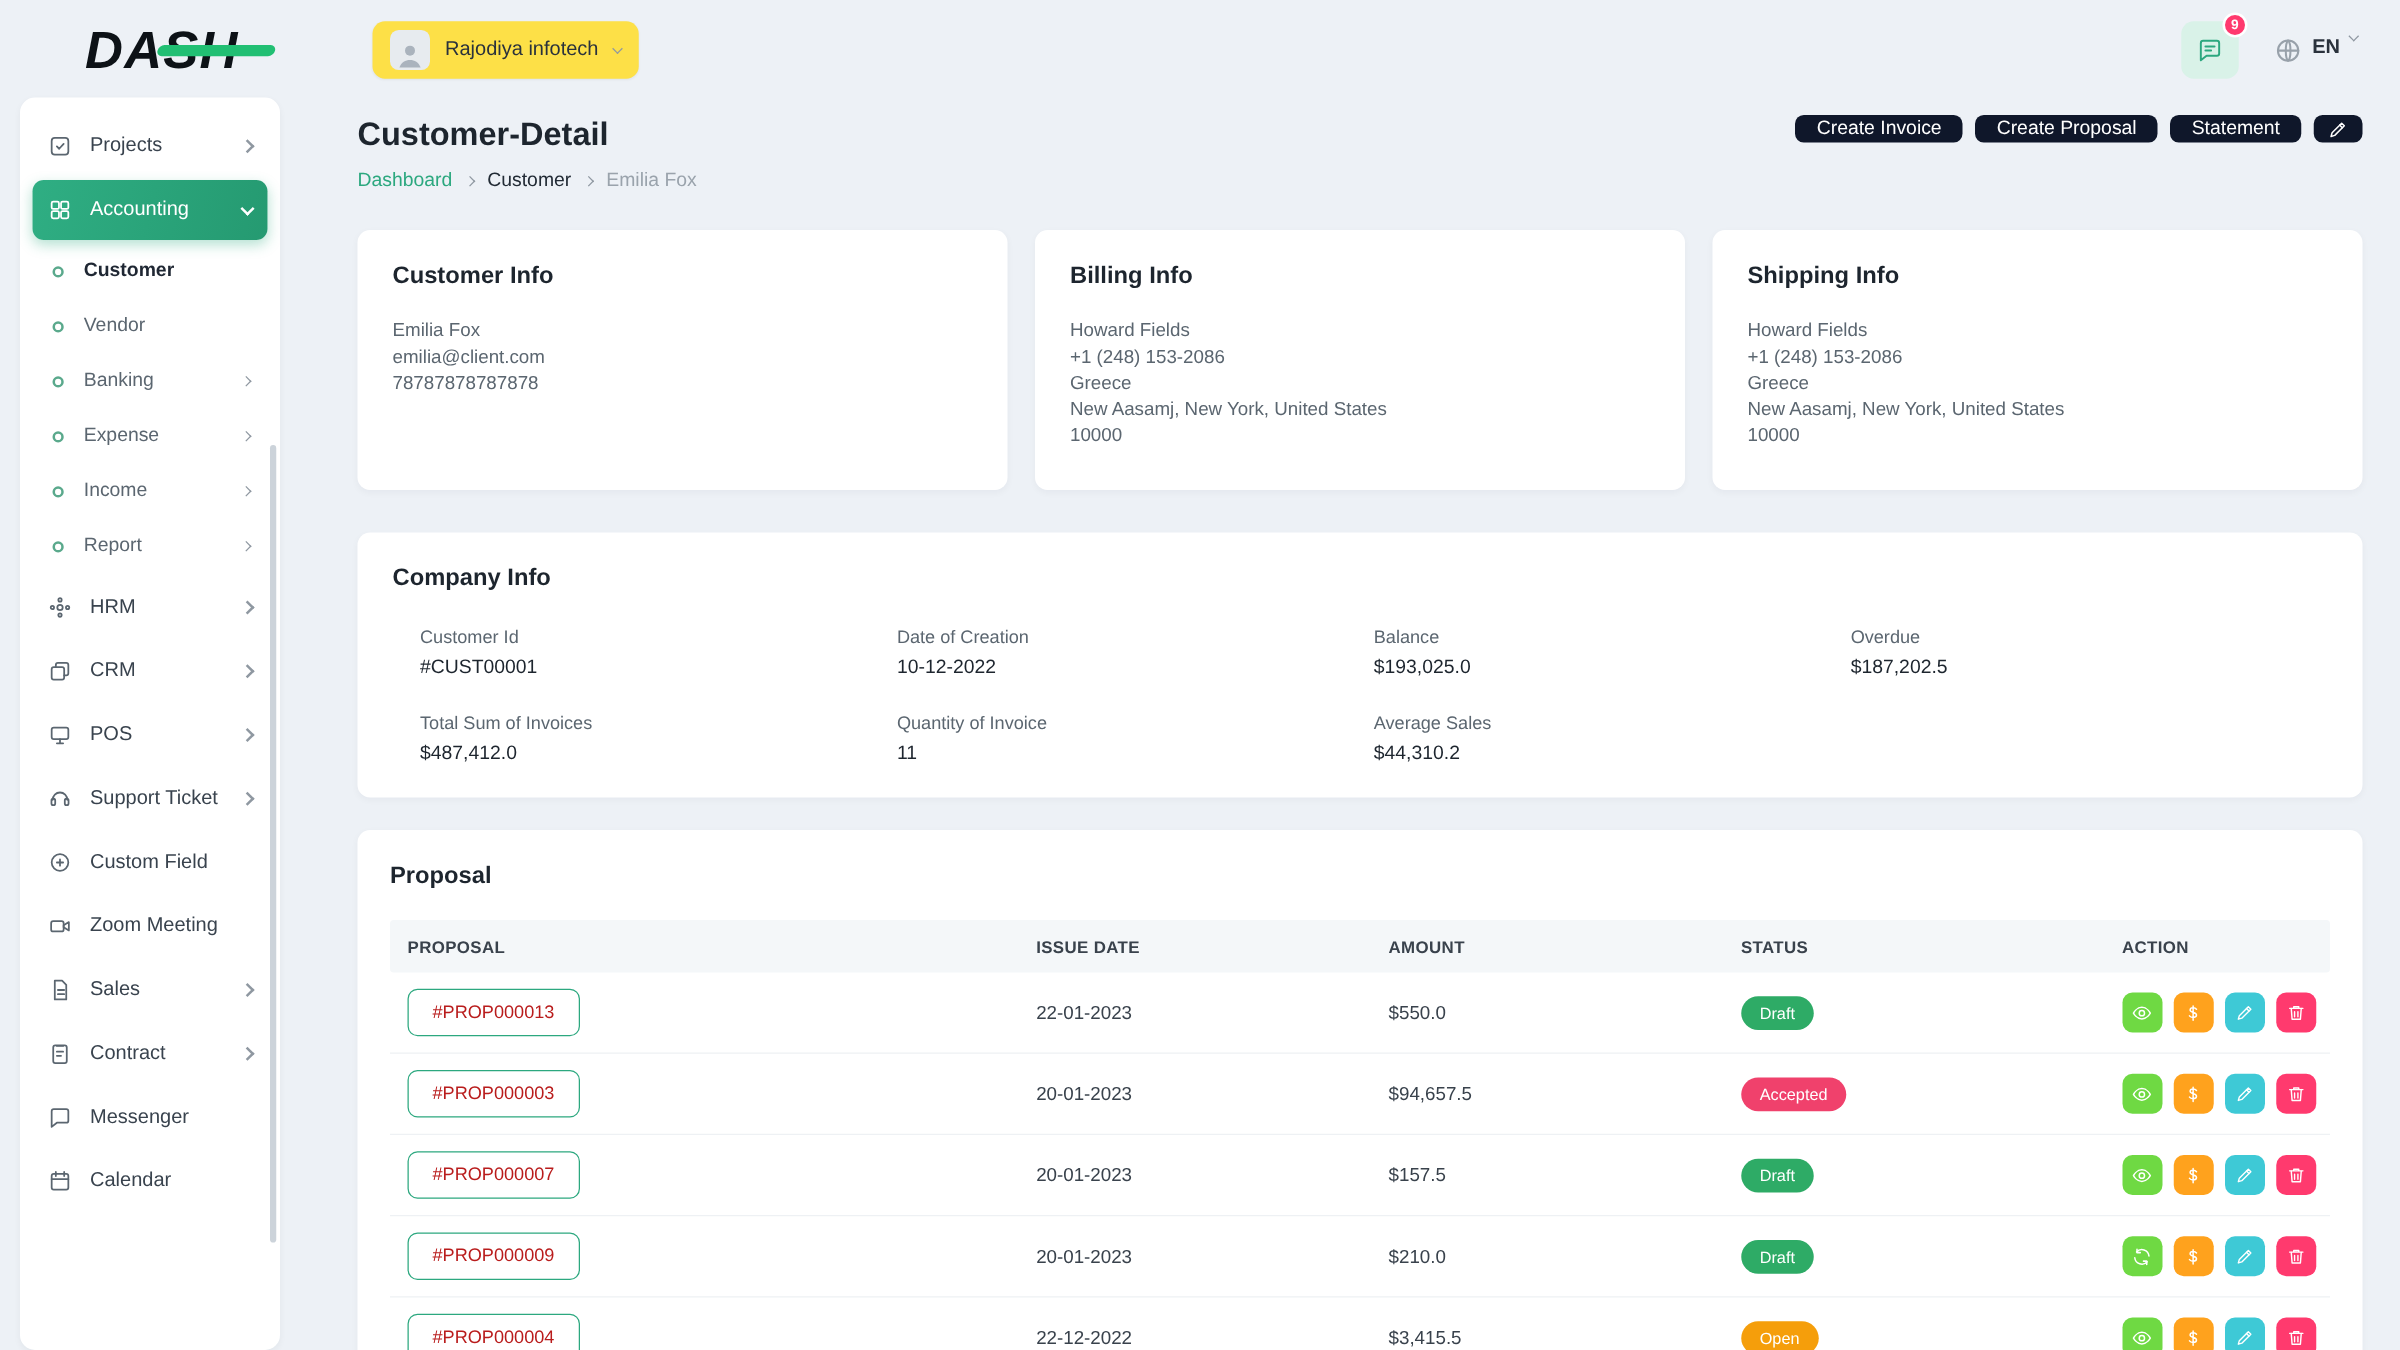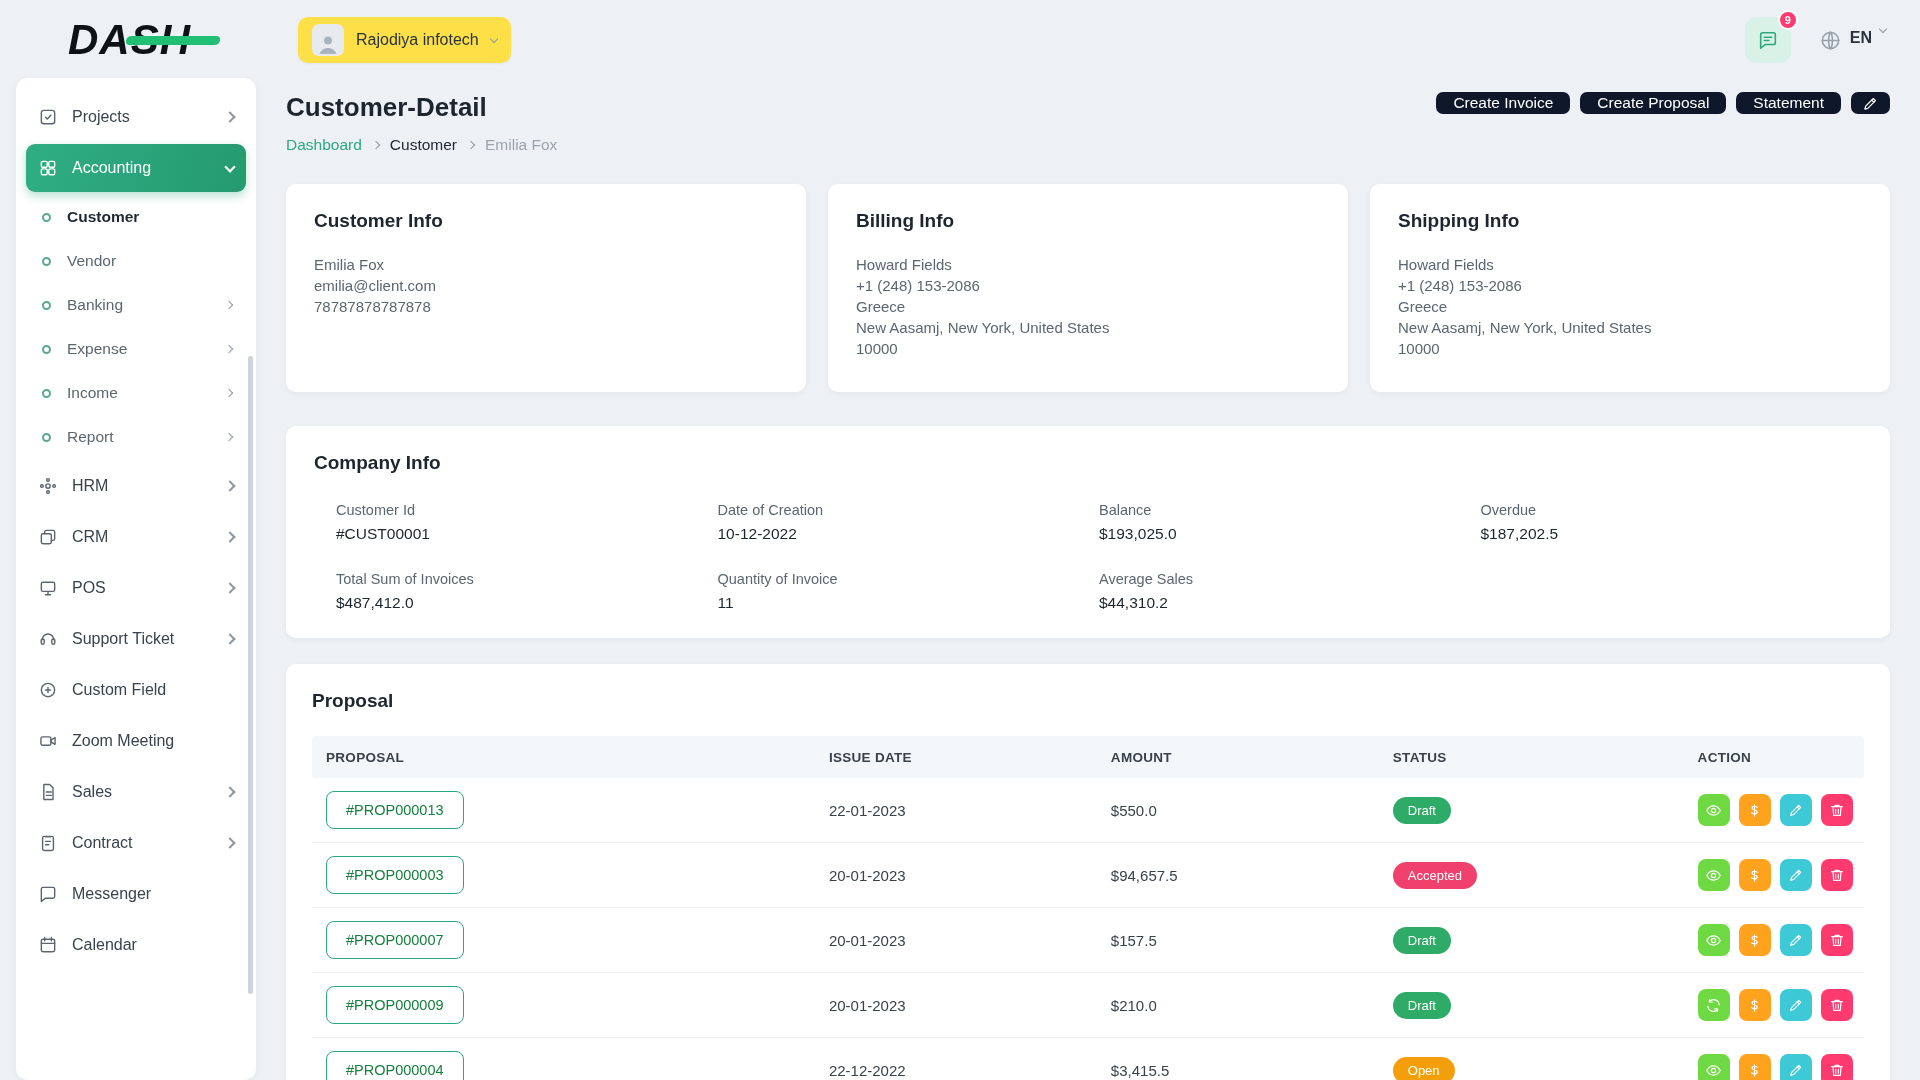--- a/index.html
+++ b/index.html
@@ -22,21 +22,21 @@
   .lang{display:flex;gap:8px;background:none;border:none;cursor:pointer;font-size:16px;font-weight:700;color:#2a323c}
   .lang .globe{color:#98a1aa}
 
   
   .chev{width:8px;height:8px;border-right:2px solid #8f98a1;border-bottom:2px solid #8f98a1;transform:rotate(-45deg);display:inline-block;flex:none}
   .chev.down{transform:rotate(45deg);margin-top:-3px}
   .chev.white{border-color:#fff}
   .chev.sm{width:6px;height:6px;border-width:1.6px}
 
   
-  .sidebar{position:absolute;left:16px;top:78px;width:240px;height:1002px;background:#fff;border-radius:12px;box-shadow:0 2px 6px rgba(20,30,40,.05);padding:12px 10px;overflow:hidden}
+  .sidebar{position:absolute;left:16px;top:78px;width:208px;height:1002px;background:#fff;border-radius:12px;box-shadow:0 2px 6px rgba(20,30,40,.05);padding:12px 10px;overflow:hidden}
   .s-item{display:flex;align-items:center;gap:14px;height:48px;padding:0 12px;border-radius:9px;font-size:16px;color:#39434e;cursor:pointer;margin:3px 0}
   .s-ic{color:#5b6670;width:20px;height:20px;flex:none}
   .s-item .chev{margin-left:auto}
   .s-item.active{background:linear-gradient(105deg,#2fae83,#259a71);color:#fff;box-shadow:0 4px 10px rgba(44,168,127,.35)}
   .s-item.active .s-ic{color:#fff}
   .s-sub{display:flex;align-items:center;gap:16px;height:44px;padding:0 14px;font-size:15.5px;color:#5b6670;cursor:pointer}
   .s-sub .ring{width:9px;height:9px;border:2px solid #5aa98c;border-radius:50%;flex:none;margin-left:2px}
   .s-sub.current{color:#1f2733;font-weight:700}
   .s-sub .chev{margin-left:auto}
   .s-scroll{position:absolute;right:3px;top:278px;width:5px;height:638px;background:#ccd3da;border-radius:3px;cursor:pointer}
@@ -63,21 +63,21 @@
   .company-grid{display:grid;grid-template-columns:repeat(4,1fr);row-gap:28px;margin-top:28px;padding-left:22px}
   .field-label{font-size:14.5px;color:#5b6670}
   .field-value{font-size:15.5px;font-weight:400;color:#1d252e;margin-top:7px}
 
   .proposal{margin-top:26px;padding:26px 26px 0;min-height:240px}
   .p-table{margin-top:24px}
   .t-head,.t-row{display:grid;grid-template-columns:33% 18.5% 18.5% 20% 1fr;align-items:center;padding:0 14px}
   .t-head{background:#f4f7f9;height:42px;border-radius:3px}
   .th{font-size:13.5px;font-weight:700;color:#39424c;letter-spacing:.3px}
   .t-row{height:65px;border-bottom:1px solid #eef1f4}
-  .prop-id{display:inline-flex;justify-self:start;align-items:center;border:1px solid #2ca87f;color:#15803d;background:#fff;border-radius:8px;padding:10px 19px;font-size:14.5px;cursor:pointer}
+  .prop-id{display:inline-flex;justify-self:start;align-items:center;border:1px solid #2ca87f;color:#b91c1c;background:#fff;border-radius:8px;padding:10px 19px;font-size:14.5px;cursor:pointer}
   .cell{font-size:15px;color:#39424c}
   .badge{display:inline-block;justify-self:start;color:#fff;font-size:13px;border-radius:14px;padding:6px 15px}
   .b-draft{background:#2eab66}
   .b-accepted{background:#f0416c}
   .b-open{background:#f59e0b}
   .actions{display:flex;gap:9px}
   .act{width:32px;height:32px;border:none;border-radius:8px;color:#fff;display:flex;align-items:center;justify-content:center;cursor:pointer}
   .act.view{background:#6fd943}
   .act.money{background:#ffa21d}
   .act.edit{background:#3ec9d6}

